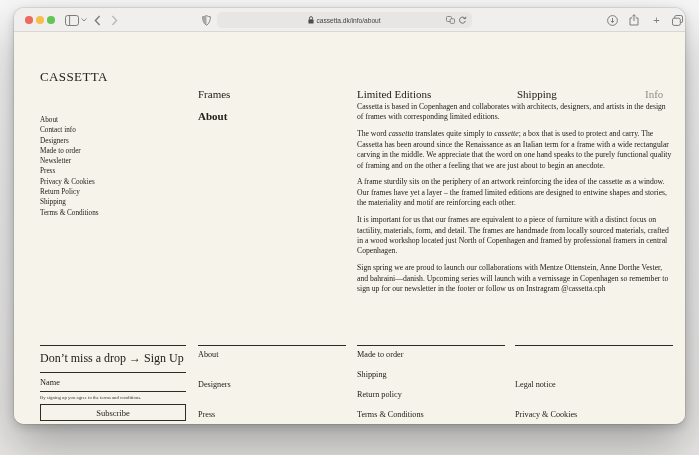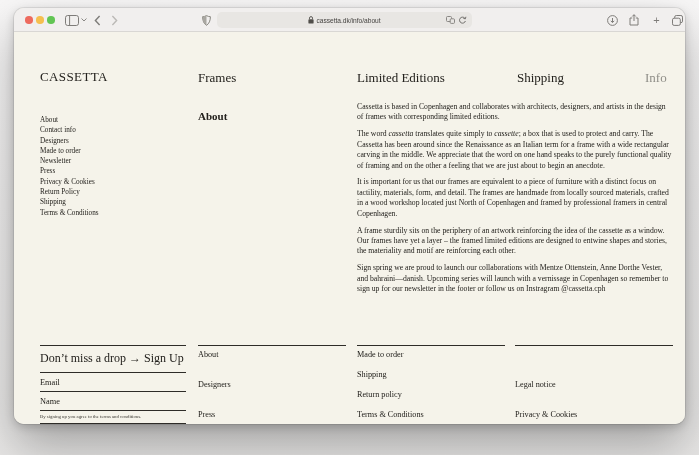--- a/index.html
+++ b/index.html
@@ -39,21 +39,21 @@
     background:#e8e6e3;display:flex;align-items:center;justify-content:center;
     font-size:6.6px;color:#454340;gap:2px;
   }
   .addressbar .url-ic{position:absolute;top:4px}
   
   .page{
     position:absolute;left:0;top:24px;right:0;bottom:0;overflow:hidden;
     background:var(--page-bg);border-radius:0 0 10px 10px;color:var(--ink);
   }
   .logo{position:absolute;left:26px;top:37px;font-size:13px;letter-spacing:.4px;cursor:pointer}
-  .topnav-item{position:absolute;top:38px;font-size:13px;cursor:pointer;white-space:nowrap}
+  .topnav-item{position:absolute;top:56px;font-size:11px;cursor:pointer;white-space:nowrap}
   .nav-frames{left:184px}.nav-limited{left:343px}.nav-mirrors{left:503px}
   .nav-info{left:631px;color:var(--muted)}
   .sidebar{position:absolute;left:26px;top:83px;list-style:none}
   .sidebar li{font-size:7.2px;line-height:10.3px;cursor:pointer;white-space:nowrap}
   .page-heading{position:absolute;left:184px;top:78px;font-size:11px;font-weight:700}
   .article{position:absolute;left:343px;top:70px;width:316px}
   .article p{font-size:7.7px;line-height:10.4px;margin:0 0 6.5px;color:var(--ink)}
   .article em{font-style:italic}
   
   .fcol{
@@ -184,28 +184,27 @@
         <li>Return Policy</li>
         <li>Shipping</li>
         <li>Terms &amp; Conditions</li>
       </ul>
 
     <h1 class="page-heading">About</h1>
 
     <div class="article" id="paras">
         <p><span>Cassetta is based in Copenhagen and collaborates with architects, designers, and artists in the design of frames with corresponding limited editions.</span></p>
         <p><span>The word </span><em>cassetta</em><span> translates quite simply to </span><em>cassette</em><span>; a box that is used to protect and carry. The Cassetta has been around since the Renaissance as an Italian term for a frame with a wide rectangular carving in the middle. We appreciate that the word on one hand speaks to the purely functional quality of framing and on the other a feeling that we are just about to begin an anecdote.</span></p>
+        <p><span>A frame sturdily sits on the periphery of an artwork reinforcing the idea of the cassette as a window. Our frames have yet a layer – the framed limited editions are designed to entwine shapes and stories, the materiality and motif are reinforcing each other.</span></p>
         <p><span>It is important for us that our frames are equivalent to a piece of furniture with a distinct focus on tactility, materials, form, and detail. The frames are handmade from locally sourced materials, crafted in a wood workshop located just North of Copenhagen and framed by professional framers in central Copenhagen.</span></p>
-        <p><span>A frame sturdily sits on the periphery of an artwork reinforcing the idea of the cassette as a window. Our frames have yet a layer – the framed limited editions are designed to entwine shapes and stories, the materiality and motif are reinforcing each other.</span></p>
         <p><span>Sign spring we are proud to launch our collaborations with Mentze Ottenstein, Anne Dorthe Vester, and bahraini—danish. Upcoming series will launch with a vernissage in Copenhagen so remember to sign up for our newsletter in the footer or follow us on Instragram @cassetta.cph</span></p>
       </div>
 
     <div class="newsletter">
       <div class="nl-heading">Don’t miss a drop → Sign Up</div>
-      <input class="nl-input" placeholder="Email" style="">
       <input class="nl-input" placeholder="Name" style="">
       <div class="nl-terms">By signing up you agree to the terms and conditions.</div>
       <button class="nl-subscribe">Subscribe</button>
     </div>
 
     <div class="fcol fcol-a">
 
     <div class="frow">About</div>
         <div class="frow">Designers</div>
         <div class="frow">Press</div>

